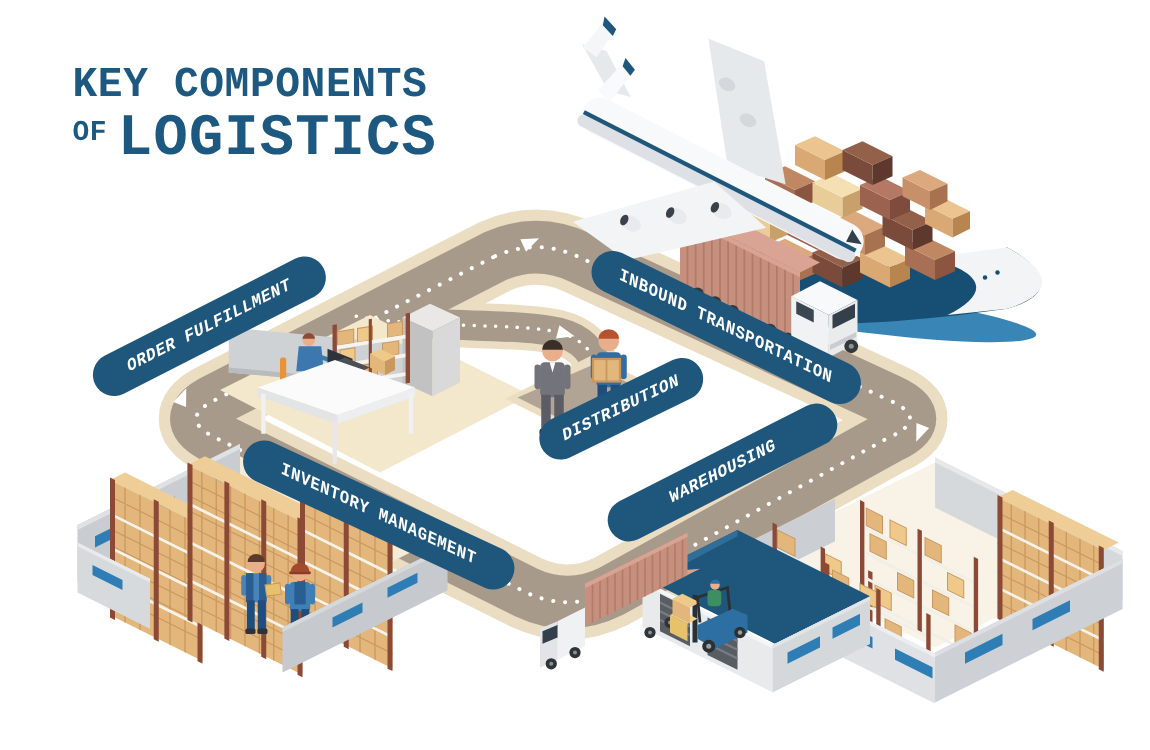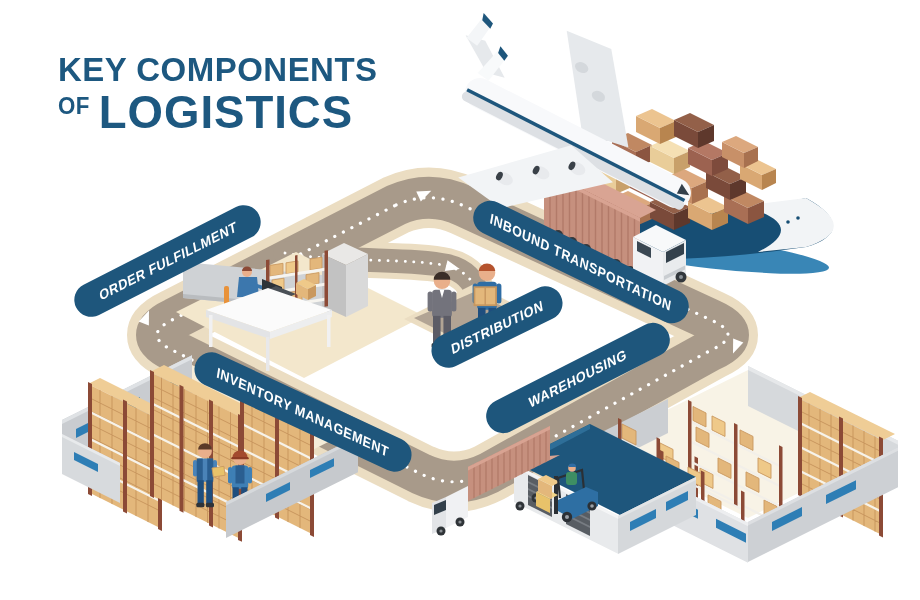--- a/index.html
+++ b/index.html
@@ -1,17 +1,17 @@
 <!DOCTYPE html>
 <html><head>
 <meta charset="utf-8">
 <style>
   html,body{margin:0;padding:0;background:#fff;}
   .stage{position:relative;width:920px;height:600px;background:#FFFFFF;overflow:hidden;
-         font-family:Liberation Sans, sans-serif;}
+         font-family:Liberation Mono, monospace;}
   .scene-svg{position:absolute;left:0;top:0;}
   .title-block{position:absolute;left:58px;top:52px;color:#1D5880;font-weight:800;
                transform:scaleX(.97);transform-origin:left top;}
   .t1{font-size:34px;letter-spacing:.5px;line-height:1.05;}
   .t2{display:flex;align-items:flex-start;gap:9px;margin-top:2px;}
   .of{font-size:23px;margin-top:3px;letter-spacing:.5px;}
   .logi{font-size:47px;line-height:.92;letter-spacing:1px;}
   .ribbon{position:absolute;height:34px;border-radius:17px;background:#1E567C;
           display:flex;align-items:center;justify-content:center;color:#fff;
           font-weight:700;font-size:13.5px;letter-spacing:.5px;white-space:nowrap;}

